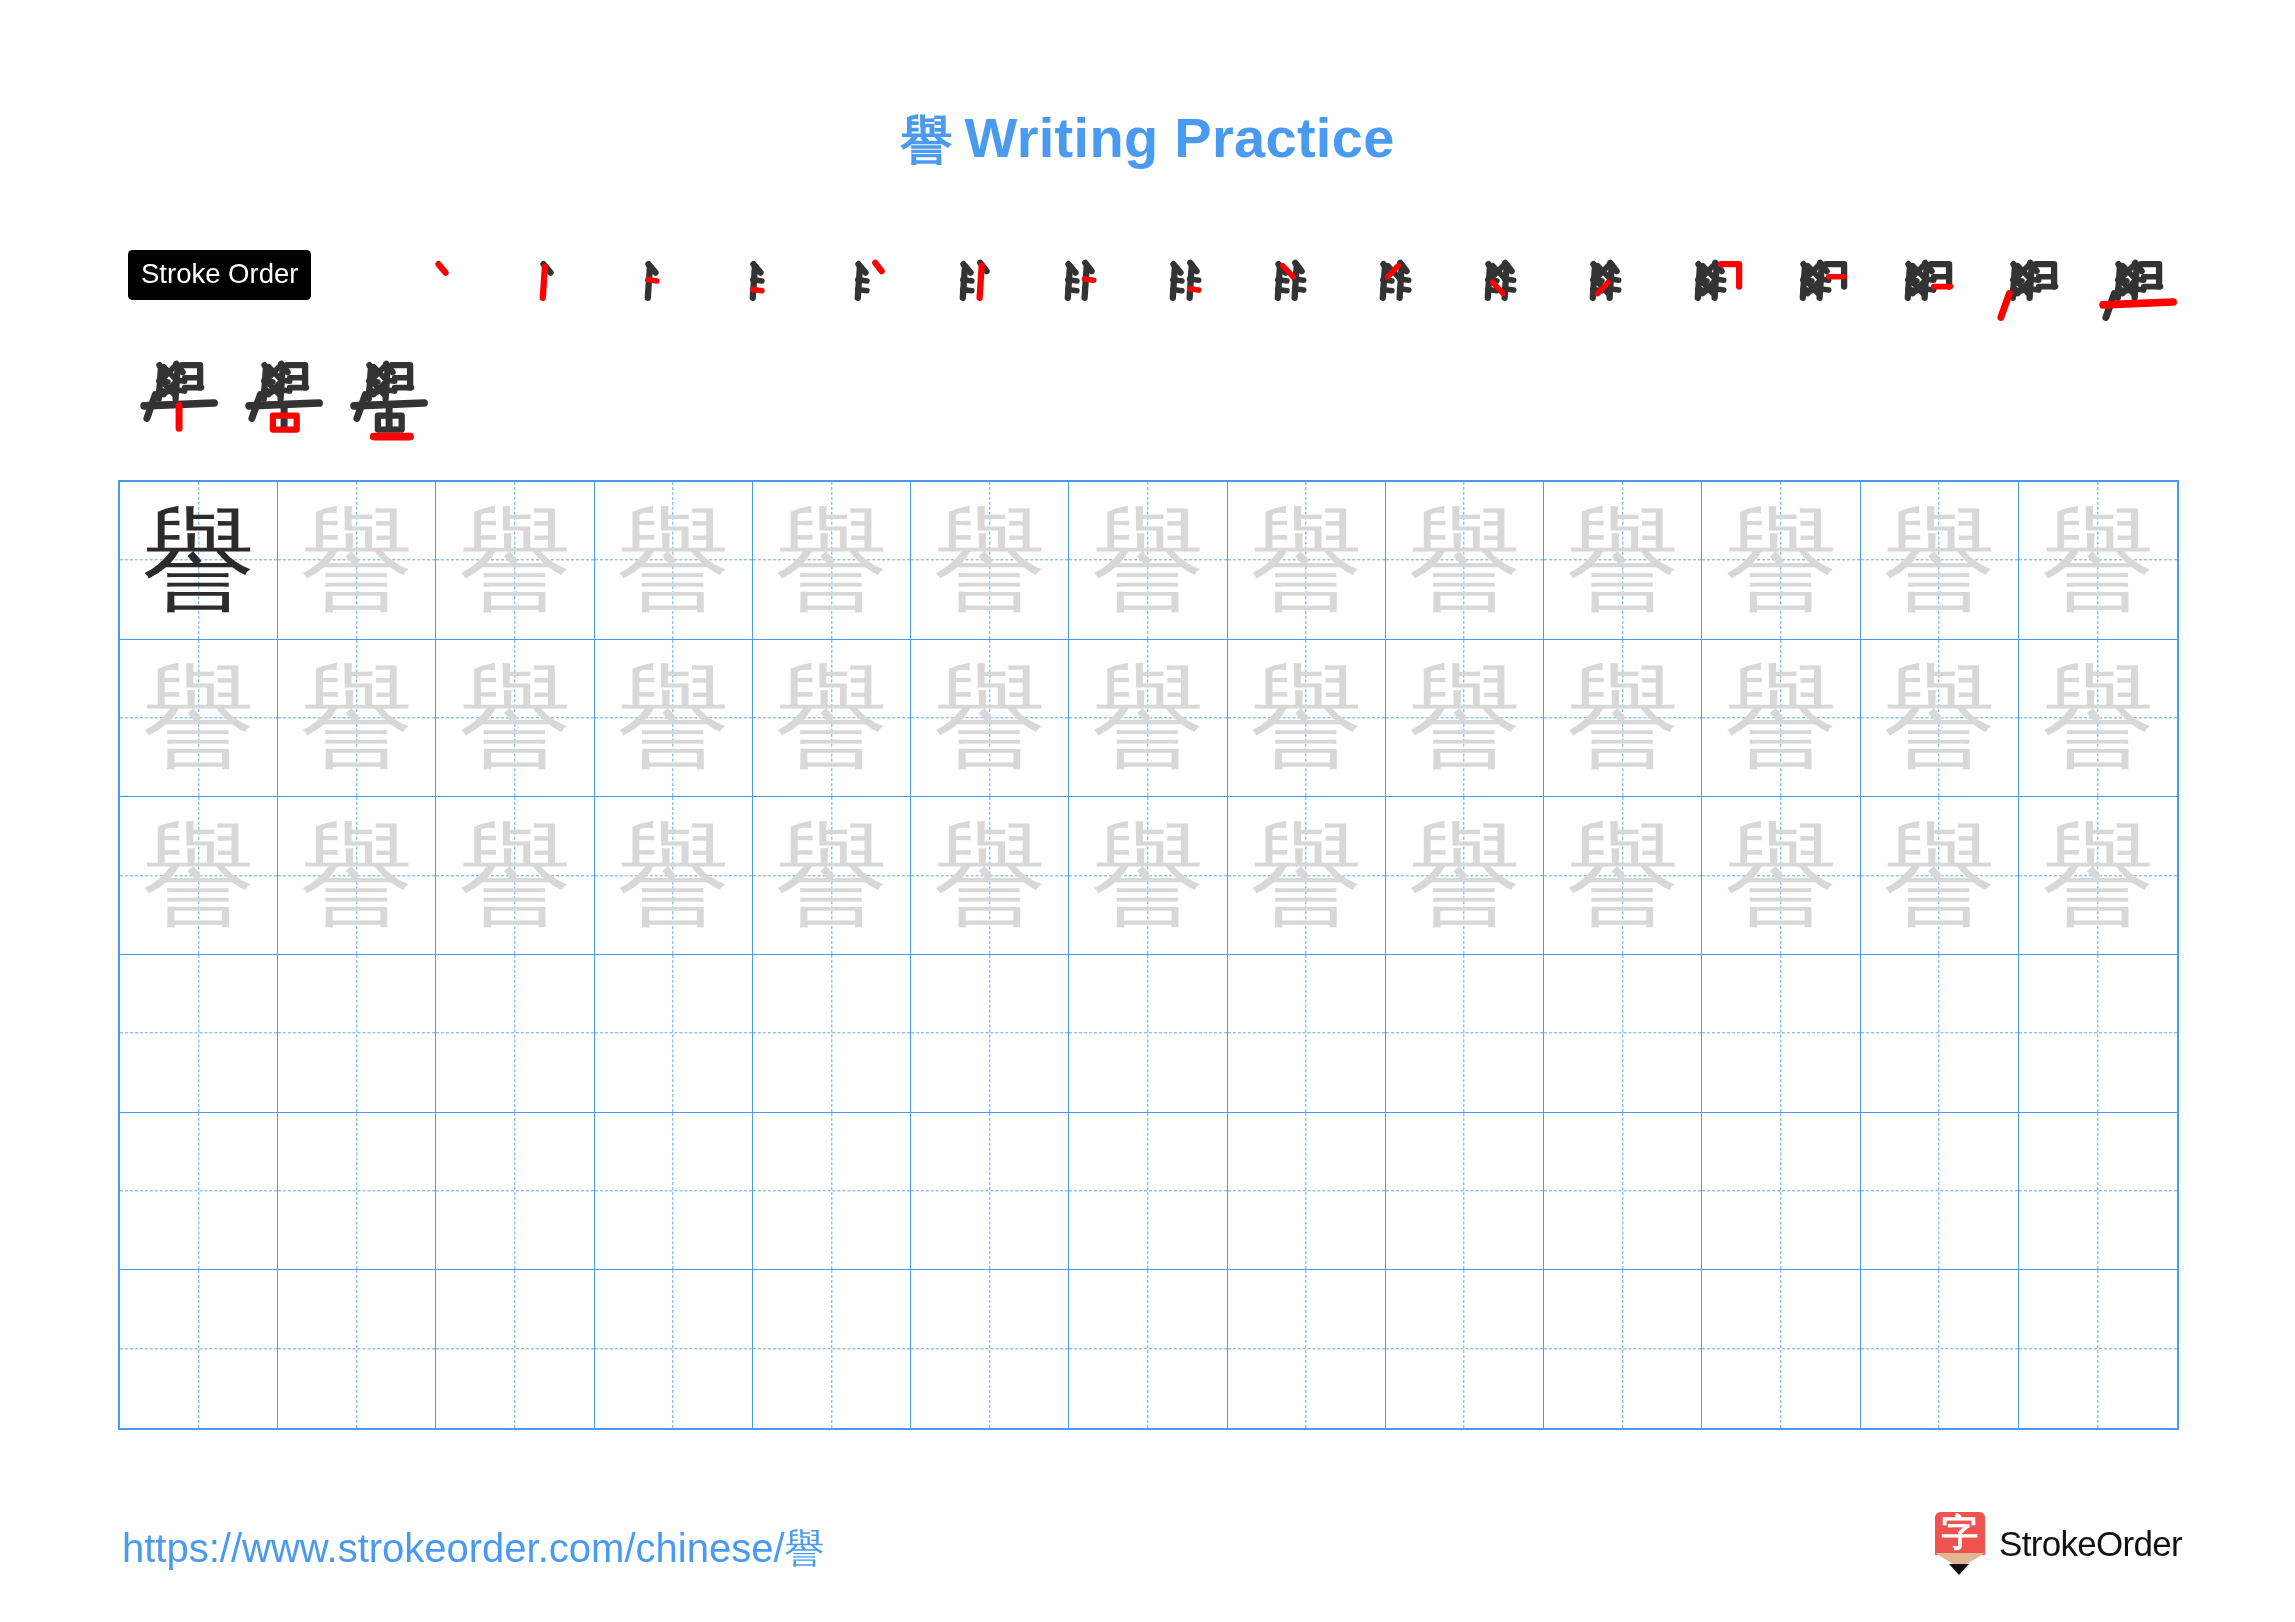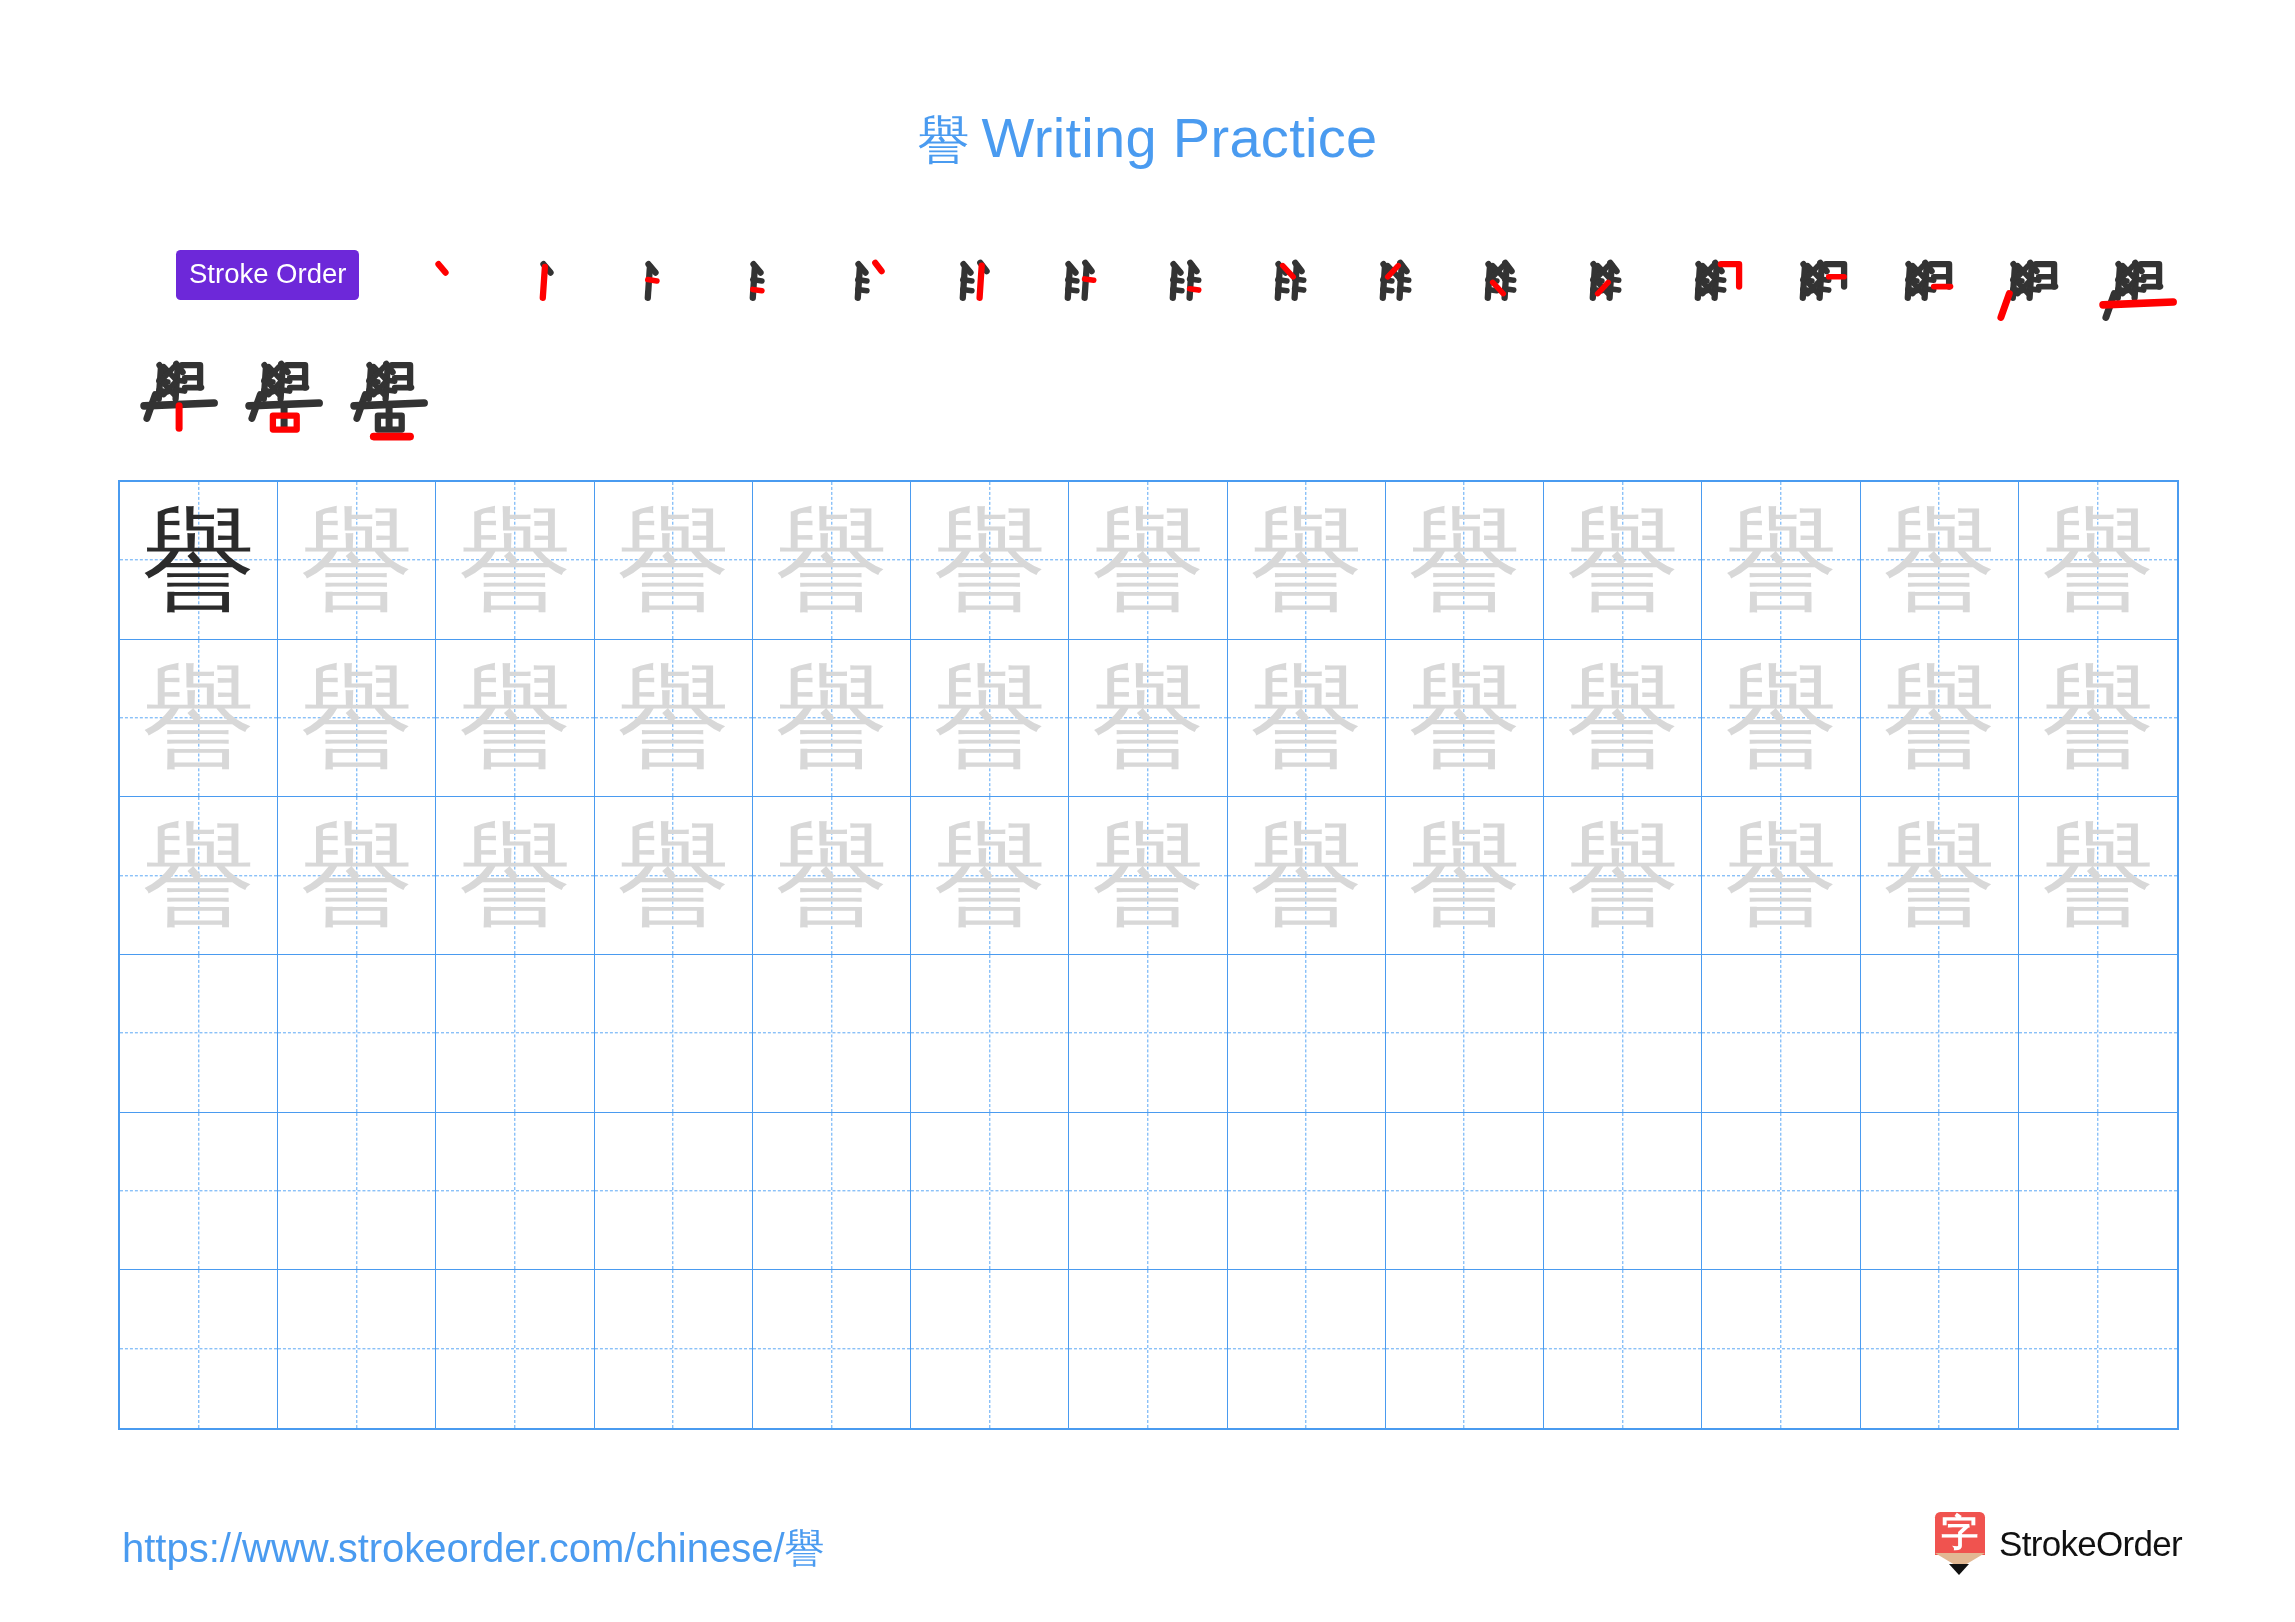--- a/index.html
+++ b/index.html
@@ -16,21 +16,21 @@
   }
 
   
   .page-title {
     position: absolute;
     top: 105px;
     left: 0;
     width: 2295px;
     text-align: center;
     font-size: 56px;
-    font-weight: 400;
+    font-weight: 700;
     color: #4a9bf0;
     letter-spacing: 0.3px;
     white-space: nowrap;
   }
   .page-title .han {
     font-family: "DejaVu Sans", "Liberation Sans", sans-serif;
     font-size: 52px;
     margin-right: 11.8px;
     vertical-align: -1.3px;
   }
@@ -39,29 +39,28 @@
   .stroke-order-section {
     position: absolute;
     top: 243px;
     left: 0;
     width: 2295px;
   }
   .so-badge {
     position: absolute;
     top: 6.5px;
     left: 128px;
-    background: #6d28d9;
+    background: #000000;
     color: #ffffff;
     font-size: 27.5px;
     line-height: 1;
     padding: 10.5px 13px 12.4px 13px;
     border-radius: 4.6px;
     white-space: nowrap;
     font-weight: 400;
-    margin-left: 48px;
   }
 
   .so-rows {
     position: absolute;
     left: 0;
     top: 0;
     width: 2295px;
   }
   .so-row {
     display: flex;

